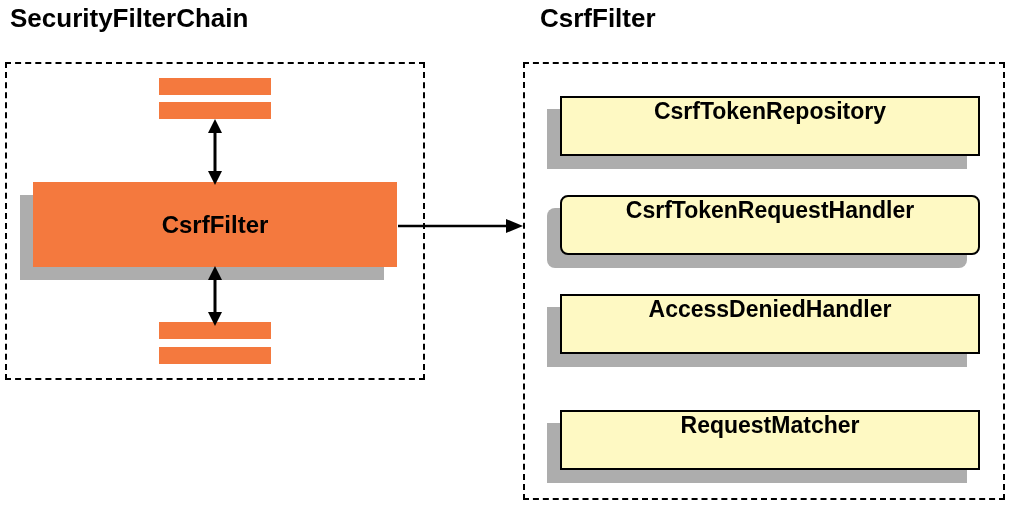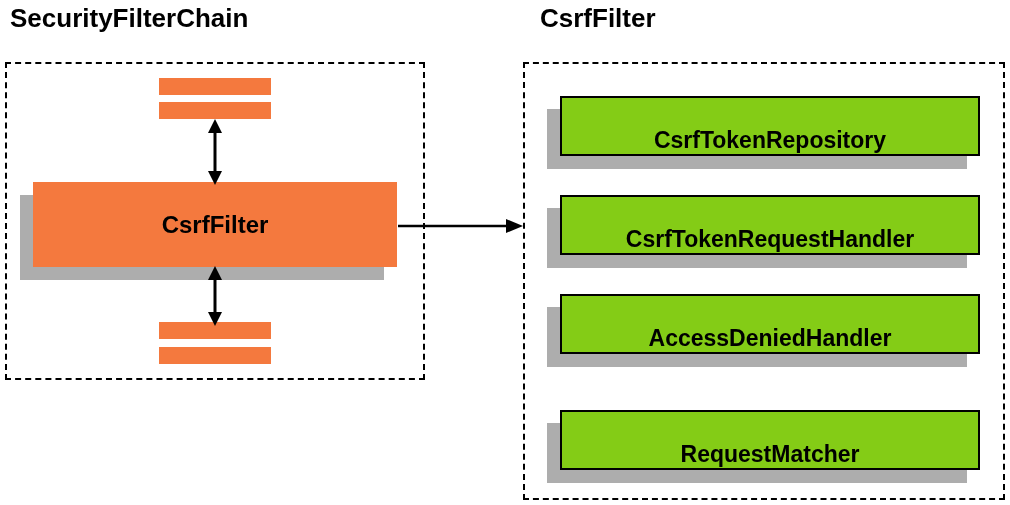--- a/index.html
+++ b/index.html
@@ -58,32 +58,32 @@
     font-weight: 700;
     font-size: 24px;
     color: #000000;
   }
 
   .component-box {
     position: absolute;
     left: 560px;
     width: 420px;
     height: 60px;
-    background: #84cc16;
+    background: #fef9c3;
     border: 2px solid #000000;
     box-shadow: -13px 13px 0 0 #ADADAD;
     display: flex;
-    align-items: flex-end;
+    align-items: flex-start;
     justify-content: center;
     font-weight: 700;
     font-size: 23px;
     color: #000000;
   }
   .component-1 { top: 96px; }
-  .component-2 { top: 195px; }
+  .component-2 { top: 195px; border-radius: 8px; }
   .component-3 { top: 294px; }
   .component-4 { top: 370px; margin-top: 40px; }
 
   .arrow-layer {
     position: absolute;
     left: 0; top: 0;
     width: 1010px; height: 505px;
     pointer-events: none;
   }
 </style>

